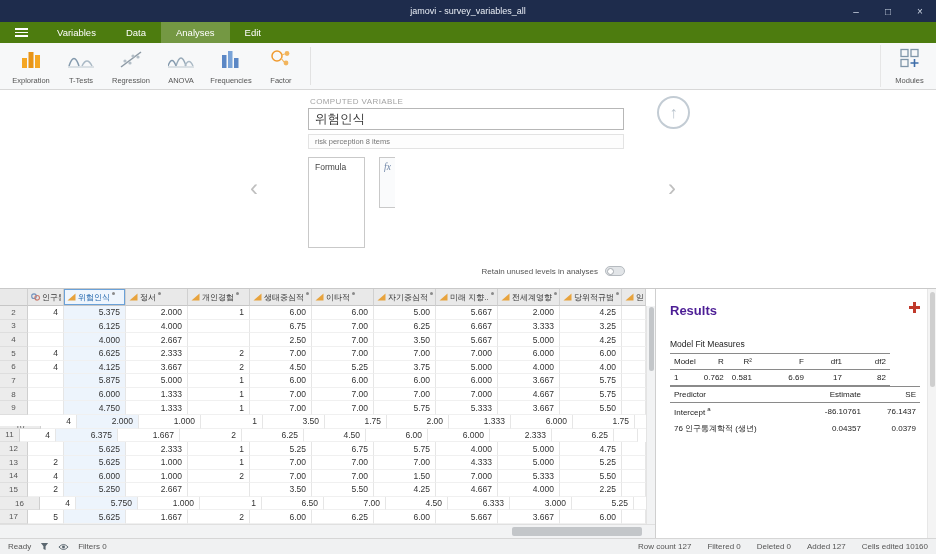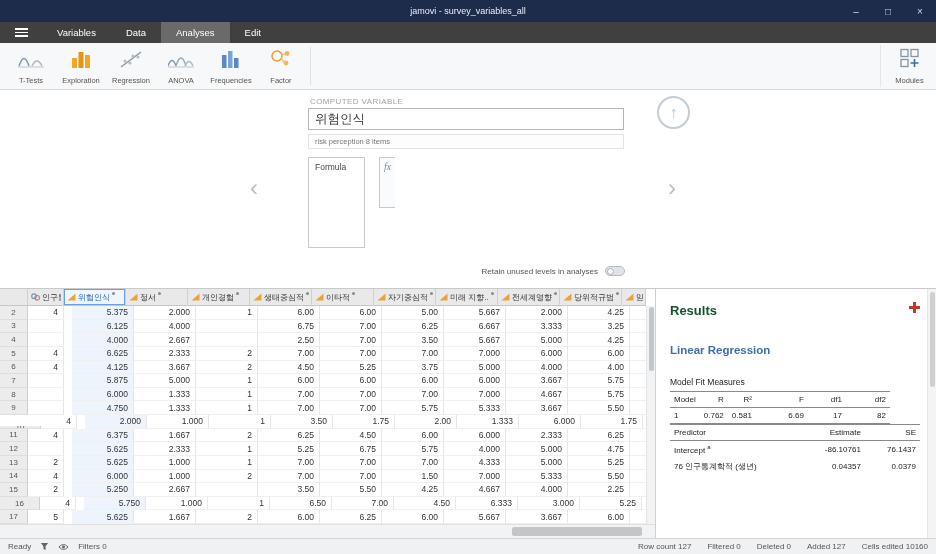--- a/index.html
+++ b/index.html
@@ -7,21 +7,21 @@
   body{font-family:"Liberation Sans",sans-serif;background:#fff;}
   .app{width:936px;height:554px;display:flex;flex-direction:column;position:relative;}
 
   
   .titlebar{height:22px;background:#1e2c4c;position:relative;display:flex;align-items:center;justify-content:center;flex:none;}
   .titlebar .title{color:#e8edf5;font-size:9px;}
   .win-controls{position:absolute;right:0;top:0;height:100%;display:flex;}
   .win-btn{width:32px;height:100%;display:flex;align-items:center;justify-content:center;color:#cdd6e4;font-size:10px;}
 
   
-  .menubar{height:21px;background:#404040;display:flex;align-items:stretch;flex:none;}
+  .menubar{height:21px;background:#4d7c0f;display:flex;align-items:stretch;flex:none;}
   .hamburger{width:42px;display:flex;flex-direction:column;justify-content:center;align-items:center;gap:2px;cursor:pointer;}
   .hamburger i{display:block;width:13px;height:1.5px;background:#fff;}
   .tab{padding:0 15px;display:flex;align-items:center;color:#fff;font-size:9.5px;}
   .tab.active{background:rgba(255,255,255,.22);}
 
   
   .toolbar{height:47px;background:#f7f8f9;border-bottom:1px solid #d8d8d8;display:flex;align-items:center;padding:0 6px;flex:none;}
   .tool-item{width:50px;height:42px;display:flex;flex-direction:column;align-items:center;justify-content:space-between;padding:3px 0 2px;}
   .tool-item .lbl{font-size:7.5px;color:#555;white-space:nowrap;}
   .group-divider{width:1px;height:38px;background:#e2e2e2;margin:0 4px;}
@@ -51,29 +51,29 @@
   .grid{height:235px;overflow:hidden;position:relative;}
   .thead{display:flex;height:17px;}
   .th{background:#e9e9e9;border-right:1px solid #d0d0d0;border-bottom:1px solid #c6c6c6;display:flex;align-items:center;padding:0 2px 0 3px;font-size:8px;color:#333;overflow:hidden;white-space:nowrap;flex:none;gap:2px;}
   .th.sel{background:#eef5fd;color:#2166ad;box-shadow:inset 0 0 0 1px #6aa1d8;}
   .th .th-label{overflow:hidden;}
   .var-icon{flex:none;display:inline-flex;}
   .cdot{flex:none;width:3px;height:3px;border-radius:50%;background:#8a8a8a;align-self:flex-start;margin-top:3px;}
   .trow{display:flex;height:13.625px;}
   .td{border-right:1px solid #e6e6e6;border-bottom:1px solid #f0f0f0;font-size:8.5px;color:#333;display:flex;align-items:center;justify-content:flex-end;padding-right:5px;flex:none;background:#fff;overflow:hidden;}
   .td.rn{background:#ececec;justify-content:center;padding:0;color:#555;border-right:1px solid #cfcfcf;border-bottom:1px solid #dedede;font-size:8px;}
-  .td.sel{background:#edf4fc;margin-left:8px;}
+  .td.sel{background:#edf4fc;}
   .tvscroll{position:absolute;right:0;top:17px;width:9px;bottom:0;background:#f2f3f4;border-left:1px solid #e4e4e4;}
   .tvthumb{position:absolute;top:1px;left:1.5px;width:5.5px;height:64px;background:#c3c6c9;border-radius:3px;}
   .hscroll{height:14px;background:#f2f3f4;border-top:1px solid #e0e0e0;position:relative;}
   .hthumb{position:absolute;left:512px;top:2px;width:130px;height:9px;background:#c3c6c9;border-radius:2px;}
 
   
   .results{flex:1;border-left:1px solid #cfcfcf;background:#fff;position:relative;padding:14px 16px 0 14px;overflow:hidden;}
-  .results-title{color:#14532d;font-size:13px;font-weight:bold;}
+  .results-title{color:#4c1d95;font-size:13px;font-weight:bold;}
   .analysis-title{color:#3e6da9;font-size:11.5px;font-weight:bold;margin-top:26px;}
   .tbl-caption{font-size:8.5px;color:#222;margin-top:21px;margin-bottom:4px;}
   .tbl-caption.second{margin-top:24px;}
   .rtable{border-collapse:collapse;font-size:8px;color:#222;border-top:1px solid #8a8a8a;}
   .rtable th,.rtable td{font-weight:normal;padding:3px 4px;text-align:right;}
   .rtable .l{text-align:left;}
   .rtable .grp-h{border-bottom:1px solid #8a8a8a;text-align:center;}
   .rtable tr.hdr th{border-bottom:1px solid #8a8a8a;}
   .rtable tr.dat.last td{border-bottom:1px solid #8a8a8a;}
   .note{font-size:7.5px;color:#333;margin-top:6px;}
@@ -109,34 +109,34 @@
         <i></i>
       </div>
     <div class="tab">Variables</div>
     <div class="tab">Data</div>
     <div class="tab active">Analyses</div>
     <div class="tab">Edit</div>
   </nav>
 
   <div class="toolbar">
     <div class="tool-item">
+      <span><svg width="24" height="22" viewBox="0 0 24 22">
+            <rect x="3" y="10" width="5" height="10" fill="#f5a623"></rect>
+            <rect x="9.5" y="4" width="5" height="16" fill="#e89417"></rect>
+            <rect x="16" y="7" width="5" height="13" fill="#f5a623"></rect>
+          </svg></span>
+      <span class="lbl">Exploration</span>
+    </div>
+    <div class="tool-item">
       <span><svg width="26" height="22" viewBox="0 0 26 22">
             <path d="M1 18 Q6 3 11 18" fill="none" stroke="#8399ad" stroke-width="1.5"></path>
             <path d="M14 18 Q19 8 24 18" fill="none" stroke="#aab9c5" stroke-width="1.5"></path>
             <line x1="0" y1="19" x2="26" y2="19" stroke="#bcc7cf" stroke-width="1"></line>
           </svg></span>
       <span class="lbl">T-Tests</span>
-    </div>
-    <div class="tool-item">
-      <span><svg width="24" height="22" viewBox="0 0 24 22">
-            <rect x="3" y="10" width="5" height="10" fill="#f5a623"></rect>
-            <rect x="9.5" y="4" width="5" height="16" fill="#e89417"></rect>
-            <rect x="16" y="7" width="5" height="13" fill="#f5a623"></rect>
-          </svg></span>
-      <span class="lbl">Exploration</span>
     </div>
     <div class="tool-item">
       <span><svg width="24" height="22" viewBox="0 0 24 22">
             <line x1="2" y1="19" x2="22" y2="4" stroke="#8d9aa5" stroke-width="1.5"></line>
             <circle cx="6" cy="13" r="1.6" fill="#b3bec7"></circle>
             <circle cx="11" cy="15" r="1.6" fill="#b3bec7"></circle>
             <circle cx="14" cy="8" r="1.6" fill="#b3bec7"></circle>
             <circle cx="19" cy="9" r="1.6" fill="#b3bec7"></circle>
           </svg></span>
       <span class="lbl">Regression</span>
@@ -427,21 +427,21 @@
               <div class="td" style="width: 62px;">1</div>
               <div class="td" style="width: 62px;">3.50</div>
               <div class="td" style="width: 62px;">1.75</div>
               <div class="td" style="width: 62px;">2.00</div>
               <div class="td" style="width: 62px;">1.333</div>
               <div class="td" style="width: 62px;">6.000</div>
               <div class="td" style="width: 62px;">1.75</div>
               <div class="td" style="width: 24px;"></div>
             </div>
             <div class="trow">
-              <div class="td rn" style="width: 28px;">11</div>
+              <div class="td rn" style="width: 20px;">11</div>
               <div class="td" style="width: 36px;">4</div>
               <div class="td sel" style="width: 62px;">6.375</div>
               <div class="td" style="width: 62px;">1.667</div>
               <div class="td" style="width: 62px;">2</div>
               <div class="td" style="width: 62px;">6.25</div>
               <div class="td" style="width: 62px;">4.50</div>
               <div class="td" style="width: 62px;">6.00</div>
               <div class="td" style="width: 62px;">6.000</div>
               <div class="td" style="width: 62px;">2.333</div>
               <div class="td" style="width: 62px;">6.25</div>
@@ -540,21 +540,20 @@
         <div class="hthumb"></div>
       </div>
     </div>
 
     <aside class="results">
       <div class="add-btn"><svg width="11" height="11" viewBox="0 0 11 11">
             <rect x="4" y="0" width="3" height="11" fill="#c0392b"></rect>
             <rect x="0" y="4" width="11" height="3" fill="#c0392b"></rect>
           </svg></div>
       <h1 class="results-title">Results</h1>
-      <h2 class="analysis-title">Linear Regression</h2>
 
       <div class="tbl-caption">Model Fit Measures</div>
       <table class="rtable">
         <tbody>
           <tr class="hdr">
             <th class="l">Model</th>
             <th>R</th>
             <th>R²</th>
             <th style="width:52px">F</th>
             <th style="width:38px">df1</th>

